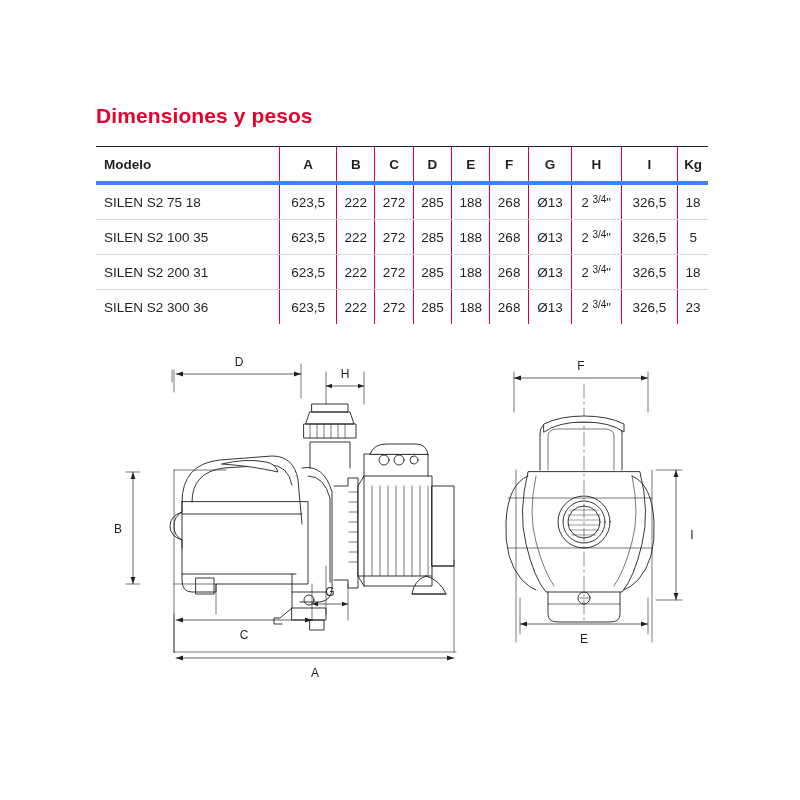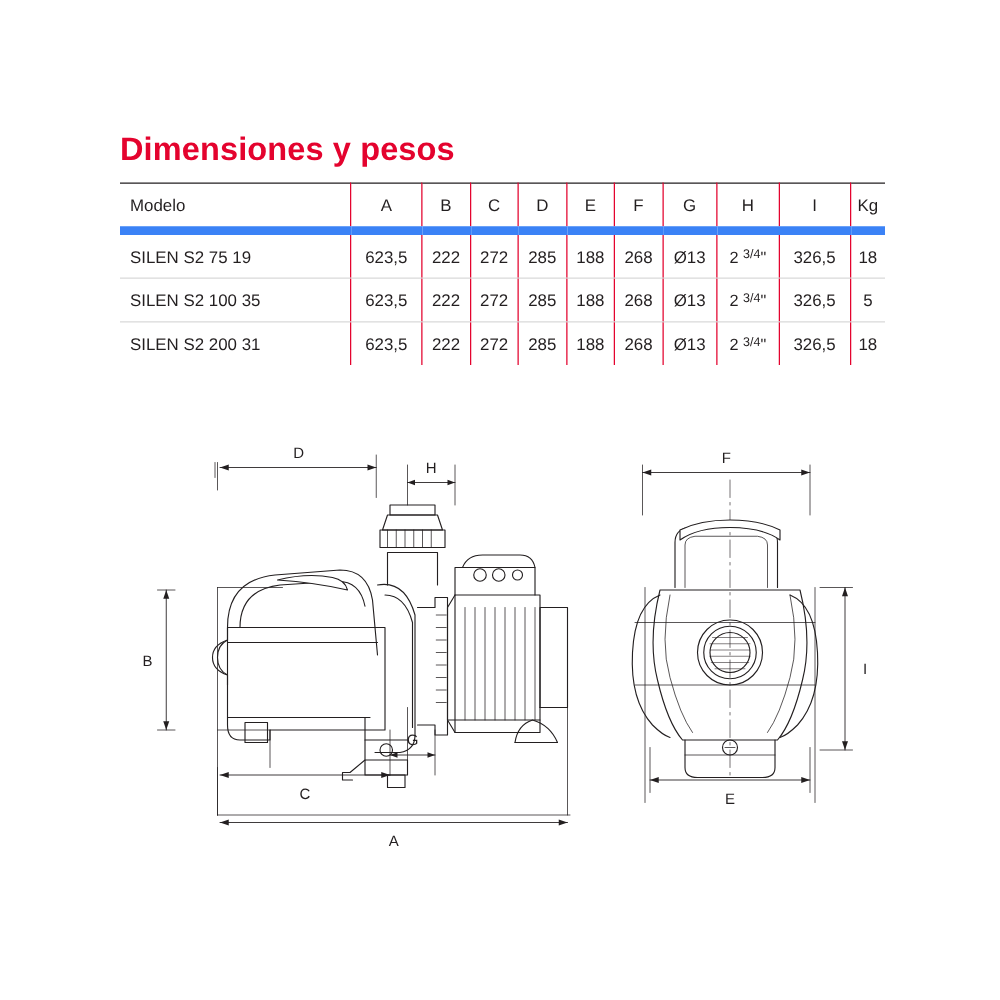--- a/index.html
+++ b/index.html
@@ -18,21 +18,21 @@
   #page {
     position: absolute;
     left: 0; top: 0;
     width: 800px;
     height: 800px;
   }
   .title {
     position: absolute;
     left: 96px;
     top: 104px;
-    font-size: 26px;
+    font-size: 21px;
     font-weight: bold;
     color: #e4032e;
     letter-spacing: 0.1px;
   }
   table.dims {
     position: absolute;
     left: 96px;
     top: 146px;
     width: 612px;
     border-collapse: collapse;
@@ -41,23 +41,23 @@
   table.dims th, table.dims td {
     border-left: 1px solid #e4032e;
     border-right: 1px solid #e4032e;
     padding: 0;
     height: 34px;
     text-align: center;
     font-weight: normal;
     vertical-align: middle;
   }
   table.dims thead th {
-    font-weight: normal;
+    font-weight: bold;
     border-top: 1px solid #231f20;
-    border-bottom: 7px solid #3b82f6;
+    border-bottom: 4px solid #3b82f6;
   }
   table.dims thead th.model-col,
   table.dims tbody td.model-col {
     text-align: left;
     padding-left: 8px;
     border-left: none;
   }
   table.dims thead th.last-col,
   table.dims tbody td.last-col {
     border-right: none;
@@ -103,21 +103,21 @@
         <th>E</th>
         <th>F</th>
         <th>G</th>
         <th>H</th>
         <th>I</th>
         <th class="last-col">Kg</th>
       </tr>
     </thead>
     <tbody>
       <tr>
-        <td class="model-col">SILEN S2 75 19</td>
+        <td class="model-col">SILEN S2 75 18</td>
         <td>623,5</td>
         <td>222</td>
         <td>272</td>
         <td>285</td>
         <td>188</td>
         <td>268</td>
         <td>Ø13</td>
         <td class="hval"><span>2</span>&nbsp;<span class="frac"><span>3</span>/<span>4</span></span><span>"</span></td>
         <td>326,5</td>
         <td class="last-col">18</td>
@@ -140,20 +140,33 @@
         <td>623,5</td>
         <td>222</td>
         <td>272</td>
         <td>285</td>
         <td>188</td>
         <td>268</td>
         <td>Ø13</td>
         <td class="hval"><span>2</span>&nbsp;<span class="frac"><span>3</span>/<span>4</span></span><span>"</span></td>
         <td>326,5</td>
         <td class="last-col">18</td>
+      </tr>
+      <tr>
+        <td class="model-col">SILEN S2 300 36</td>
+        <td>623,5</td>
+        <td>222</td>
+        <td>272</td>
+        <td>285</td>
+        <td>188</td>
+        <td>268</td>
+        <td>Ø13</td>
+        <td class="hval"><span>2</span>&nbsp;<span class="frac"><span>3</span>/<span>4</span></span><span>"</span></td>
+        <td>326,5</td>
+        <td class="last-col">23</td>
       </tr>
     </tbody>
   </table>
 
   <div class="drawing">
     <svg width="612" height="350" viewBox="0 0 612 350">
       <g fill="none" stroke="#231f20" stroke-width="0.9" stroke-linejoin="round" stroke-linecap="round">
 
         <g>
 

